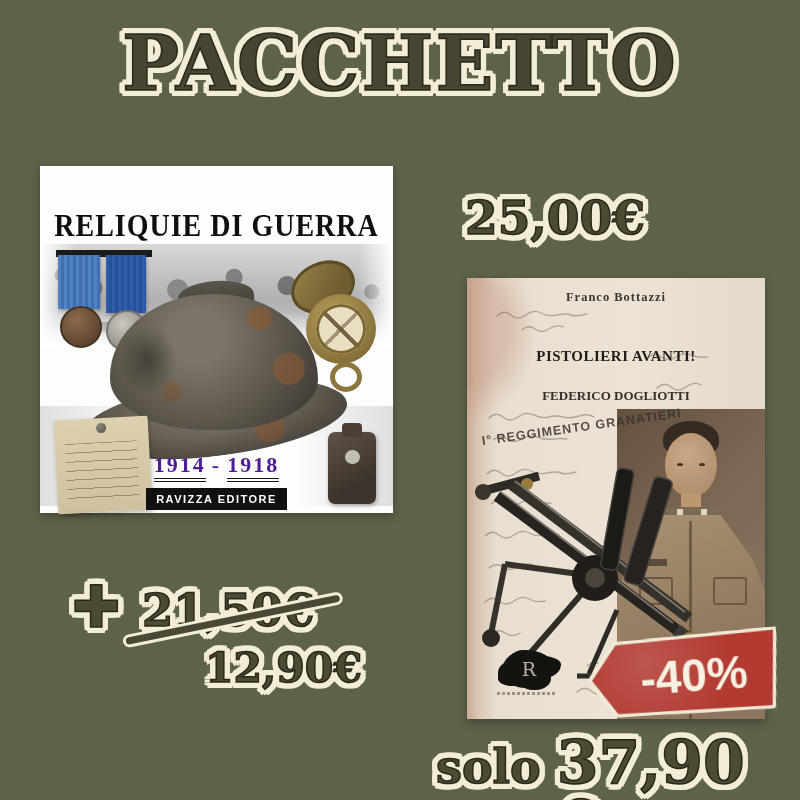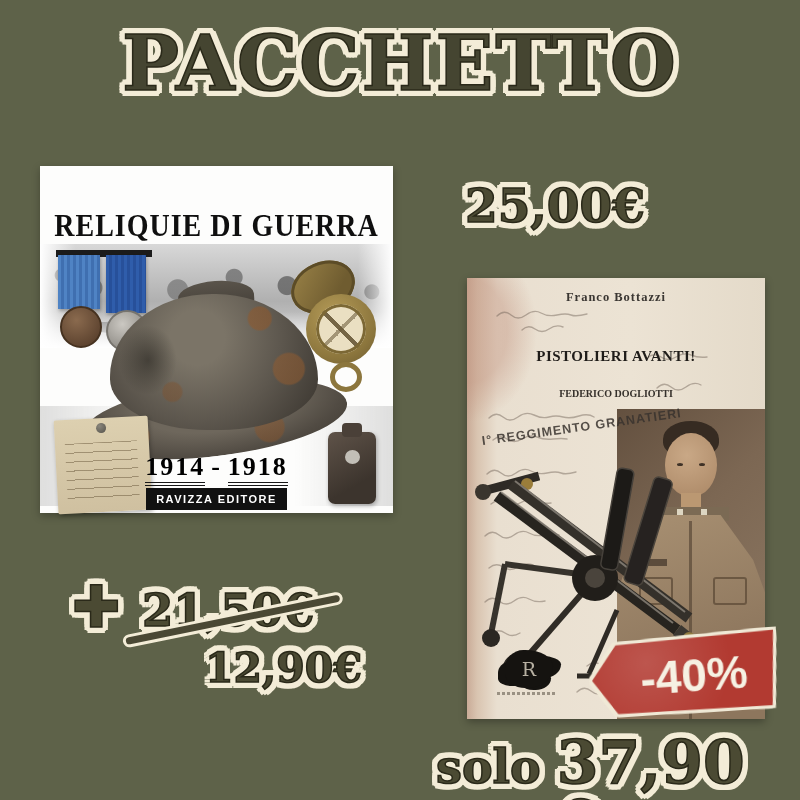--- a/index.html
+++ b/index.html
@@ -105,30 +105,30 @@
     background:repeating-linear-gradient(180deg, rgba(92,74,46,.45) 0 1px, transparent 1px 9px);}
   .b1-tag{position:absolute;left:288px;top:266px;width:48px;height:72px;z-index:5;
     border-radius:7px;background:linear-gradient(150deg,#5f5349,#3c342d 70%);
     box-shadow:1px 2px 4px rgba(0,0,0,.3);}
   .b1-tag::before{content:"";position:absolute;left:14px;top:-9px;width:20px;height:14px;
     border-radius:4px;background:#4a4038;}
   .b1-tag .tag-hole{position:absolute;left:17px;top:18px;width:15px;height:14px;border-radius:50%;
     background:#c2bfb7;}
   
   .b1-years{position:absolute;left:0;right:0;top:286px;text-align:center;z-index:6;
-    font-size:26px;font-weight:bold;color:#000000;letter-spacing:2px;}
+    font-size:22px;font-weight:bold;color:#4c1d95;letter-spacing:2px;}
   .b1-years .yr{border-bottom:4px double #171717;padding-bottom:1px;}
   .b1-years .sep{padding:0 6px;}
   .b1-publisher{position:absolute;left:0;right:0;top:322px;text-align:center;z-index:6;}
   .b1-publisher span{display:inline-block;background:#111;color:#fff;
     font-family:"Liberation Sans",sans-serif;font-weight:bold;font-size:11px;
     letter-spacing:1.5px;padding:5px 10px;}
 
   
-  .price1{position:absolute;left:450px;top:166px;width:210px;text-align:center;font-size:47px;}
+  .price1{position:absolute;left:450px;top:178px;width:210px;text-align:center;font-size:47px;}
   .plus-sign{position:absolute;left:72px;top:562px;font-family:"DejaVu Sans",sans-serif;
     font-size:58px;}
   .old-price{position:absolute;left:142px;top:572px;font-size:45px;}
   .strike-line{position:absolute;left:-16px;top:50px;width:218px;height:7px;border-radius:4px;
     background:#4a4834;transform:rotate(-11.5deg);transform-origin:left center;
     box-shadow:0 0 0 3px #f3ecd7;}
   .new-price{position:absolute;left:205px;top:632px;font-size:41px;}
   .final-price{position:absolute;left:436px;top:716px;display:flex;align-items:baseline;gap:16px;}
   .solo-label{font-size:46px;}
   .total-price{font-size:60px;}
@@ -140,21 +140,21 @@
       linear-gradient(90deg,#c9ab97 0,#d9c4b0 10px,#e9dfd0 30px,#ece3d4 55%,#e4dac9 100%);
     box-shadow:0 3px 8px rgba(0,0,0,.3);overflow:hidden;}
   .b2-handwriting{position:absolute;inset:0;z-index:1;}
   .b2-author{position:absolute;left:0;right:0;top:12px;text-align:center;z-index:4;
     font-size:12.5px;font-weight:bold;color:#3a3632;letter-spacing:1px;}
   .b2-title{position:absolute;left:0;right:0;top:70px;text-align:center;z-index:4;
     font-size:15px;font-weight:bold;color:#1f1c19;letter-spacing:.5px;}
   .b2-sub1{position:absolute;left:0;right:0;top:100px;text-align:center;z-index:4;
     font-size:7.5px;font-weight:bold;color:#35302b;}
   .b2-sub2{position:absolute;left:0;right:0;top:110px;text-align:center;z-index:4;
-    font-size:10px;font-weight:bold;color:#35302b;}
+    font-size:13px;font-weight:bold;color:#35302b;}
   .b2-stamp{position:absolute;left:14px;top:142px;z-index:4;transform:rotate(-8deg);
     font-family:"Liberation Sans",sans-serif;font-weight:bold;font-size:12.5px;
     letter-spacing:1px;color:rgba(56,50,46,.85);}
   
   .b2-portrait{position:absolute;left:150px;top:131px;width:148px;height:310px;z-index:2;
     background:linear-gradient(135deg,#63503f,#7c6753 40%,#8f7a64);overflow:hidden;}
   .p-hair{position:absolute;left:46px;top:12px;width:56px;height:36px;
     border-radius:50% 50% 40% 40%;background:#362b22;}
   .p-head{position:absolute;left:48px;top:24px;width:52px;height:64px;border-radius:50%;
     background:radial-gradient(circle at 42% 35%,#c9a886,#b08d6b 80%);}

